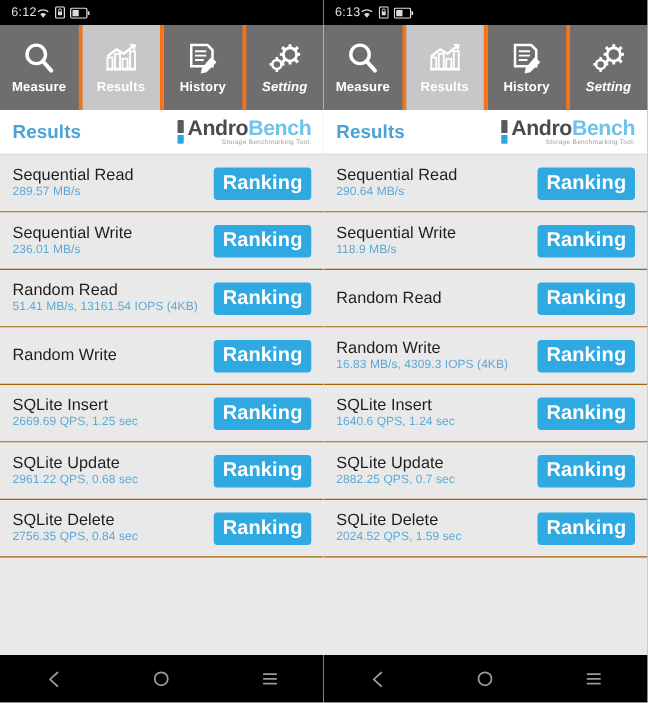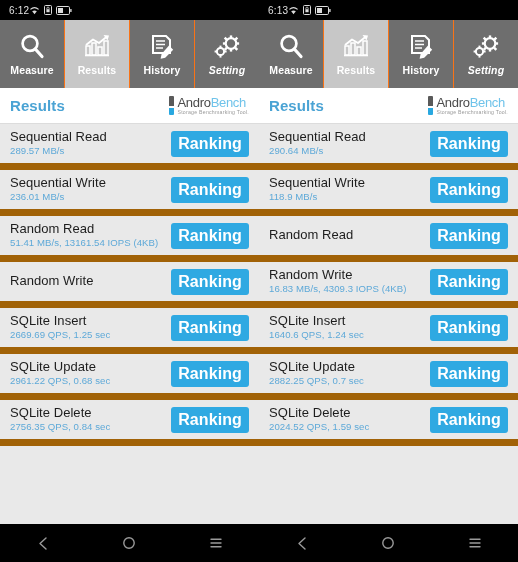--- a/index.html
+++ b/index.html
@@ -64,21 +64,21 @@
     flex-direction: row;
     flex: 0 0 auto;
   }
   .tab {
     flex: 1 1 0;
     display: flex;
     flex-direction: column;
     align-items: center;
     justify-content: center;
     gap: 3px;
-    border-right: 1px solid #f97316;
+    border-right: 3px solid #f97316;
     box-sizing: border-box;
     position: relative;
   }
   .tab:last-child { border-right: none; font-style: italic; }
   .tab.active {
     background: #c7c7c7;
   }
   .tab-icon {
     height: 30px;
     display: flex;
@@ -121,22 +121,22 @@
     gap: 3px;
   }
   .logo-mark {
     width: 5px;
     height: 19px;
     background: linear-gradient(to bottom, #5a5a5a 0%, #5a5a5a 55%, #ffffff 55%, #ffffff 62%, #29a8e0 62%, #29a8e0 100%);
     border-radius: 1px;
   }
   .logo-text { display: flex; flex-direction: column; line-height: 1; }
   .logo-words {
-    font-size: 13px;
-    font-weight: normal;
+    font-size: 17px;
+    font-weight: bold;
     letter-spacing: -0.3px;
     white-space: nowrap;
   }
   .logo-andro { color: #4b4b4b; }
   .logo-bench { color: #6fc3ea; }
   .logo-tagline {
     font-size: 5.2px;
     color: #9a9a9a;
     letter-spacing: 0.25px;
     text-align: right;
@@ -151,21 +151,21 @@
     overflow: hidden;
   }
   .row {
     height: 46px;
     display: flex;
     flex-direction: row;
     align-items: center;
     justify-content: space-between;
     padding: 0 10px 0 10px;
     box-sizing: border-box;
-    border-bottom: 7px solid #a16207;
+    border-bottom: 1px solid #a16207;
     background: #e9e9e9;
   }
   .row-text {
     display: flex;
     flex-direction: column;
     justify-content: center;
     gap: 2px;
     min-width: 0;
   }
   .row-title {

